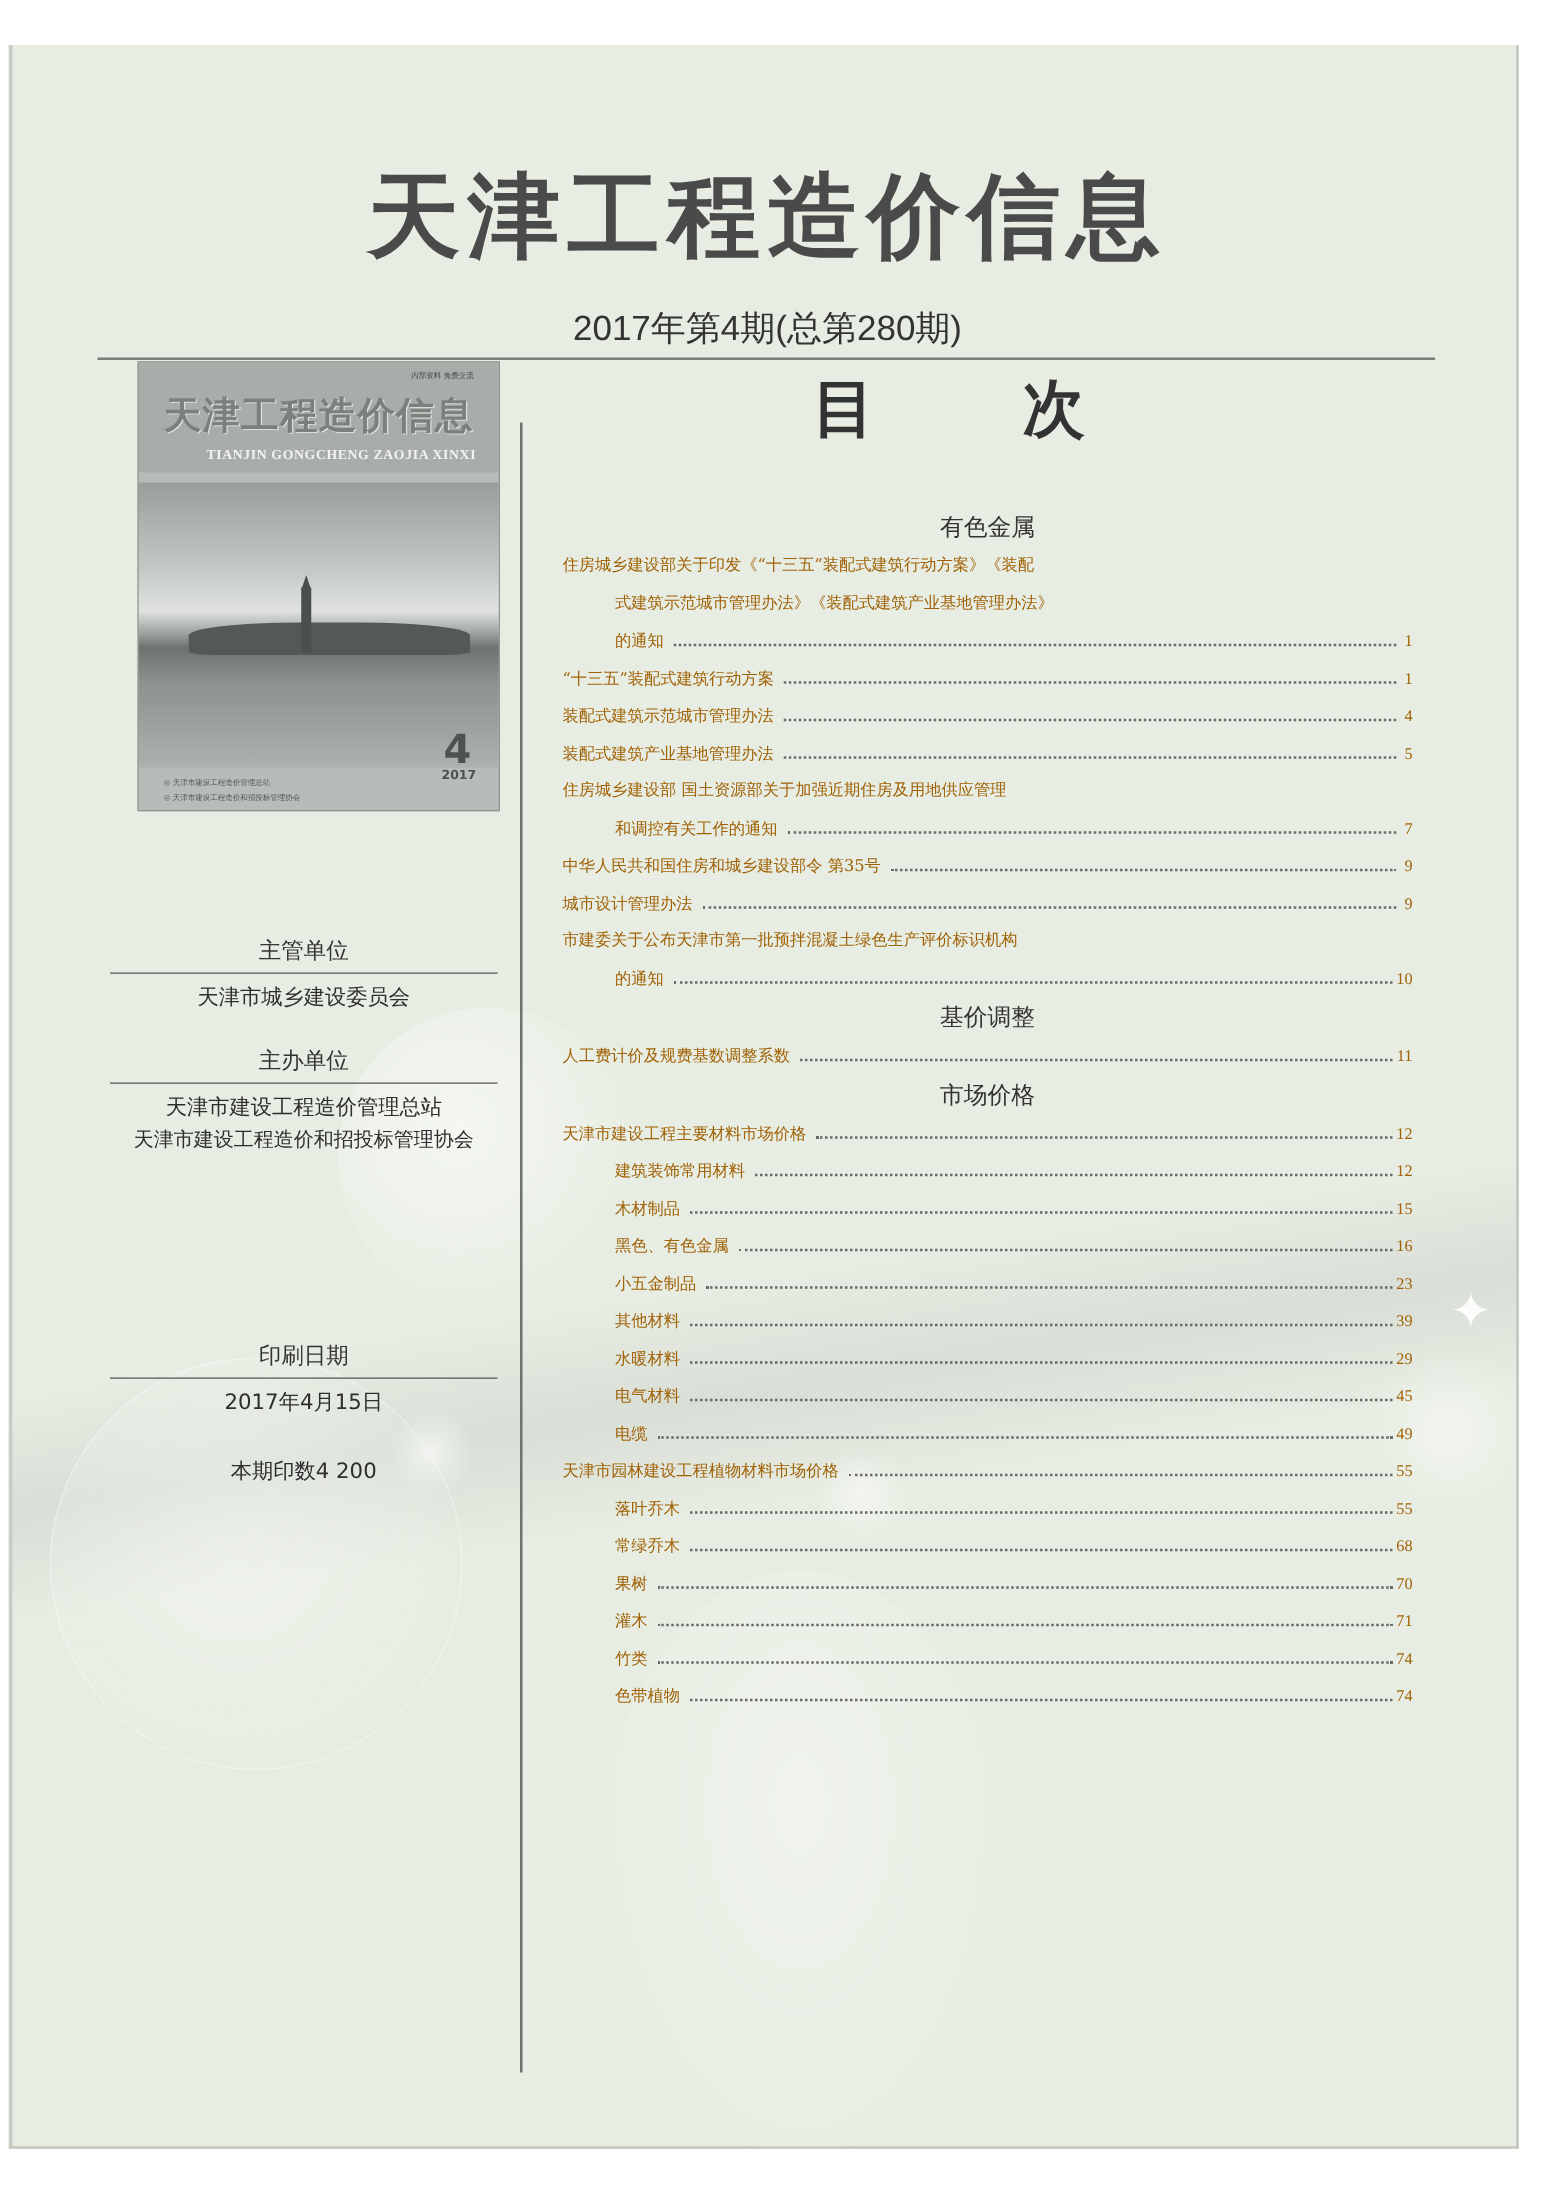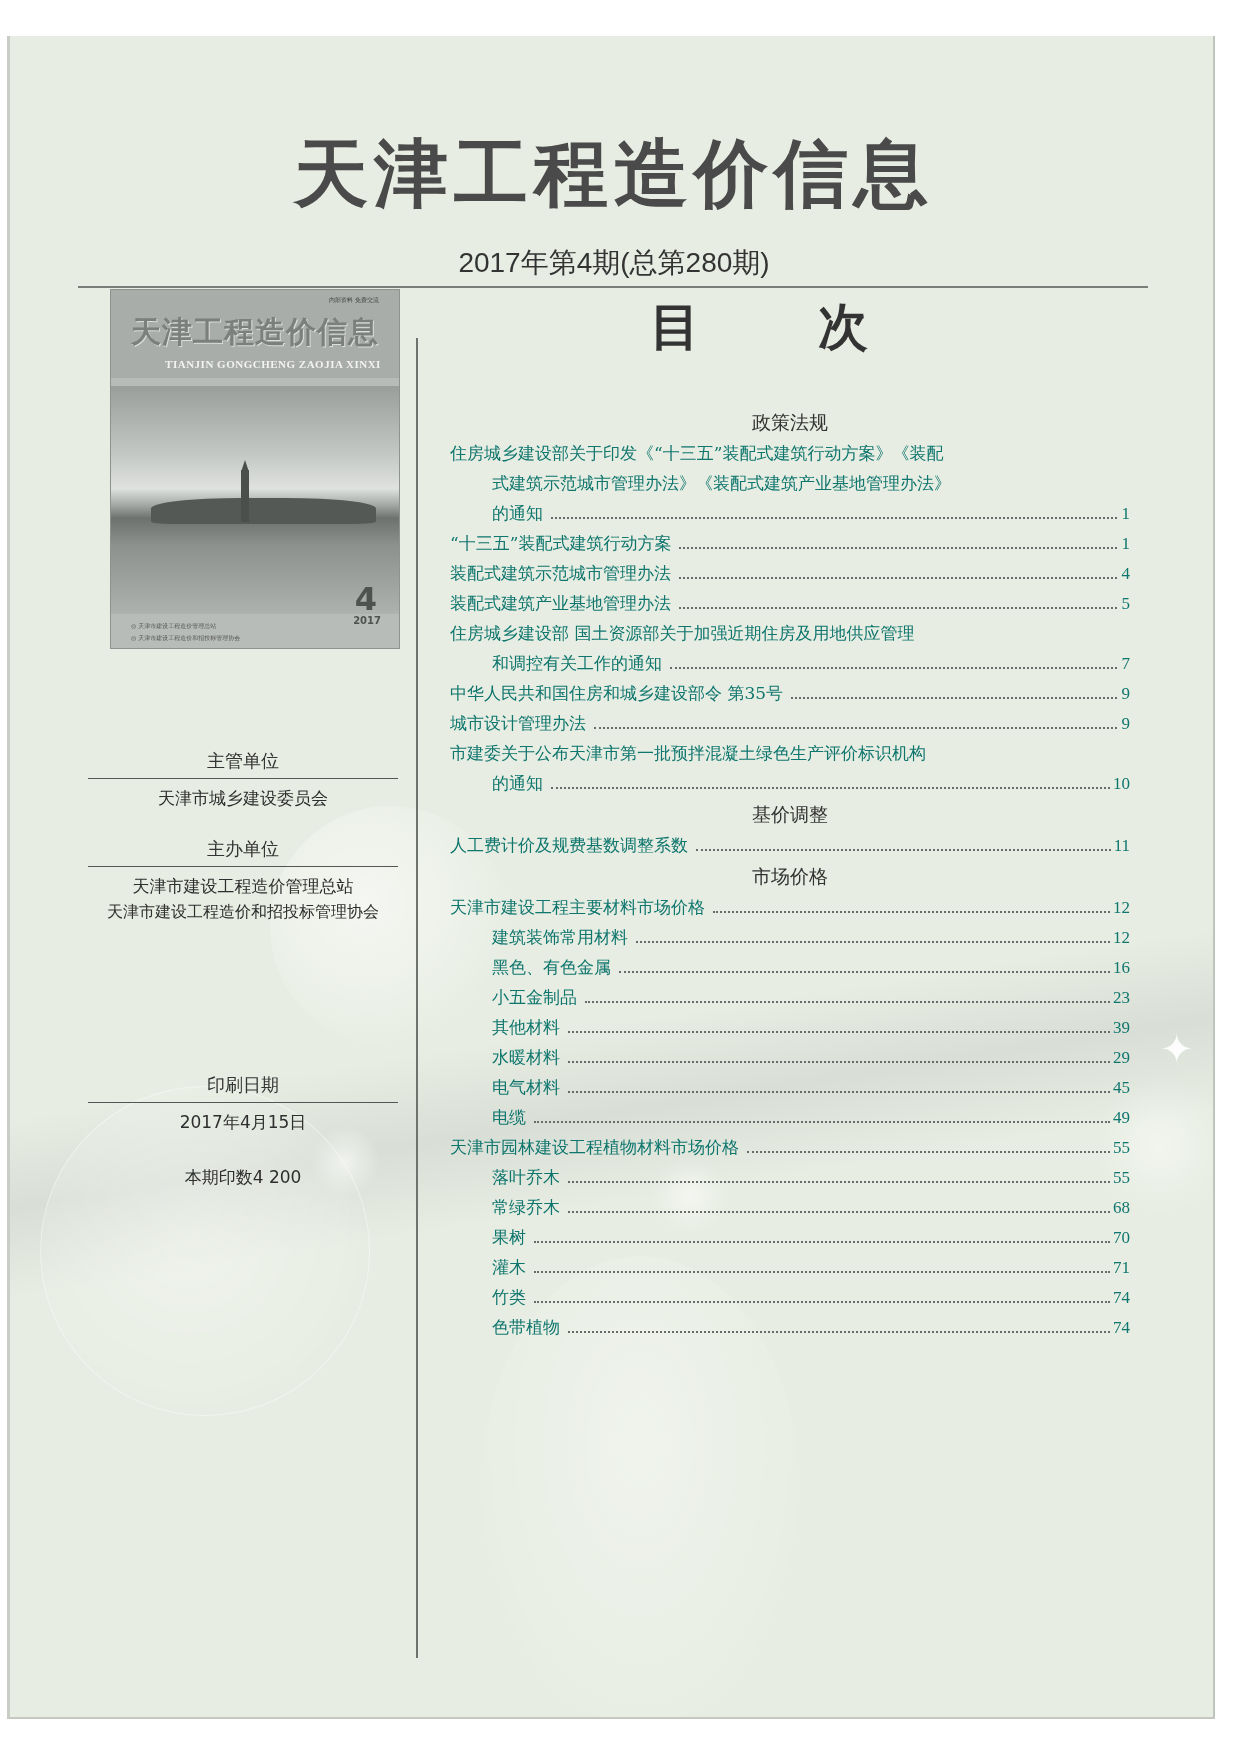--- a/index.html
+++ b/index.html
@@ -51,21 +51,21 @@
     .info { position: absolute; left: 78px; width: 310px; text-align: center; font-family: "DejaVu Sans", sans-serif; }
     .info-label { font-size: 18px; color: #333; height: 26px; line-height: 26px; }
     .info-rule { height: 1px; background: #555; margin: 4px 0 6px 0; }
     .info-value { font-size: 17px; color: #2e2e2e; line-height: 26px; }
     .info-value.sm { font-size: 16px; }
 
     
     .toc-heading-main { position: absolute; left: 640px; top: 258px; font-family: "DejaVu Serif", serif; font-size: 50px; color: #333; font-weight: bold; letter-spacing: 118px; }
     .toc { position: absolute; left: 440px; top: 370px; width: 680px; font-family: "DejaVu Serif", serif; }
     .toc-section { text-align: center; font-family: "DejaVu Sans", sans-serif; font-size: 19px; color: #333; height: 32px; line-height: 32px; }
-    .toc-row { display: flex; align-items: baseline; height: 30px; line-height: 30px; font-size: 17px; color: #0f766e; }
+    .toc-row { display: flex; align-items: baseline; height: 30px; line-height: 30px; font-size: 13px; color: #a16207; }
     .toc-row.cont { padding-left: 42px; }
     .toc-row.sub { padding-left: 42px; }
     .toc-title { white-space: nowrap; }
     .toc-leader { flex: 1; border-bottom: 2px dotted #6a6a6a; margin: 0 3px 7px 8px; height: 1px; }
     .toc-page { font-family: "Liberation Serif", serif; min-width: 10px; text-align: right; }
   </style>
 </head>
 <body>
 
 <div class="page">
@@ -119,21 +119,21 @@
     <div class="info-value">2017年4月15日</div>
   </div>
   <div class="info" style="top:1128px;">
     <div class="info-value">本期印数4 200</div>
   </div>
 
   <div class="toc-heading-main">目次</div>
 
   <div class="toc">
 
-    <div class="toc-section">政策法规</div>
+    <div class="toc-section">有色金属</div>
     <div class="toc-row">
         <span class="toc-title">住房城乡建设部关于印发《“十三五”装配式建筑行动方案》《装配</span>
       </div>
     <div class="toc-row cont">
         <span class="toc-title">式建筑示范城市管理办法》《装配式建筑产业基地管理办法》</span>
       </div>
     <div class="toc-row cont">
         <span class="toc-title">的通知</span>
         <span class="toc-leader"></span>
         <span class="toc-page">1</span>
@@ -192,20 +192,25 @@
         <span class="toc-title">天津市建设工程主要材料市场价格</span>
         <span class="toc-leader"></span>
         <span class="toc-page">12</span>
       </div>
     <div class="toc-row sub">
         <span class="toc-title">建筑装饰常用材料</span>
         <span class="toc-leader"></span>
         <span class="toc-page">12</span>
       </div>
     <div class="toc-row sub">
+        <span class="toc-title">木材制品</span>
+        <span class="toc-leader"></span>
+        <span class="toc-page">15</span>
+      </div>
+    <div class="toc-row sub">
         <span class="toc-title">黑色、有色金属</span>
         <span class="toc-leader"></span>
         <span class="toc-page">16</span>
       </div>
     <div class="toc-row sub">
         <span class="toc-title">小五金制品</span>
         <span class="toc-leader"></span>
         <span class="toc-page">23</span>
       </div>
     <div class="toc-row sub">

